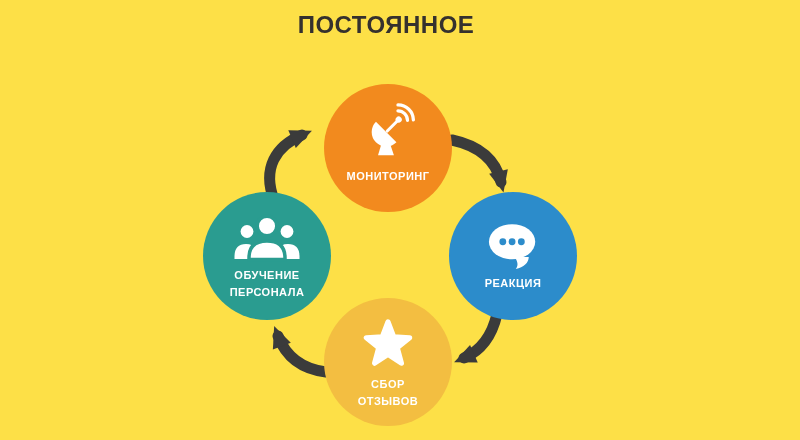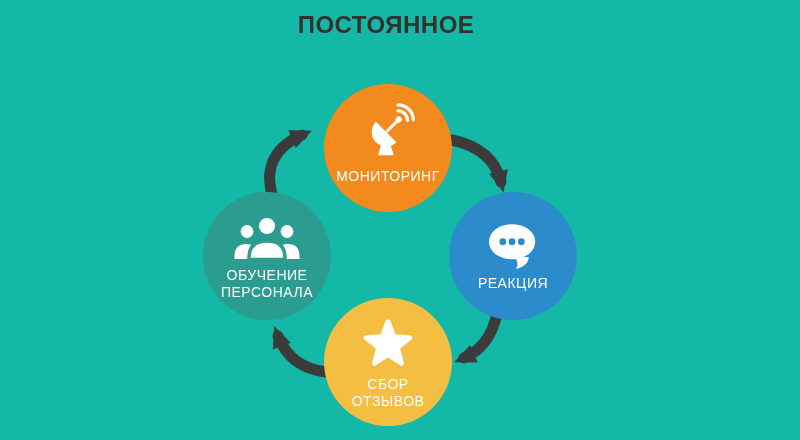--- a/index.html
+++ b/index.html
@@ -23,29 +23,29 @@
     position:absolute; width:128px; height:128px; border-radius:50%;
     display:flex; flex-direction:column; align-items:center; justify-content:center;
     text-align:center;
   }
   .node-monitoring { left:324px; top:84px;  padding-bottom:8px; box-sizing:border-box; }
   .node-reaction   { left:449px; top:192px; }
   .node-training   { left:203px; top:192px; }
   .node-reviews    { left:324px; top:298px; }
   .node .icon { display:flex; margin-bottom:5px; }
   .node .label {
-    color:#ffffff; font-weight:400; font-size:14px; line-height:17px;
+    color:#ffffff; font-weight:700; font-size:11px; line-height:17px;
     letter-spacing:0.5px;
   }
   .node .label span { display:block; }
 </style>
 </head>
 <body>
 
-<div class="stage" style="background-color: #14b8a6;">
+<div class="stage" style="background-color: #fde047;">
 
   <div class="title" style="color: rgb(53, 49, 46);">
     <span>ПОСТОЯННОЕ</span>
   </div>
 
   <svg class="arrows" width="800" height="440" viewBox="0 0 800 440">
     <defs>
       <marker id="ah" viewBox="0 0 10 10" refX="5" refY="5" markerWidth="24" markerHeight="24" orient="auto" markerUnits="userSpaceOnUse">
         <path d="M0.5,1 L9.5,5 L0.5,9 z" style="fill: rgb(59, 59, 59);"></path>
       </marker>

